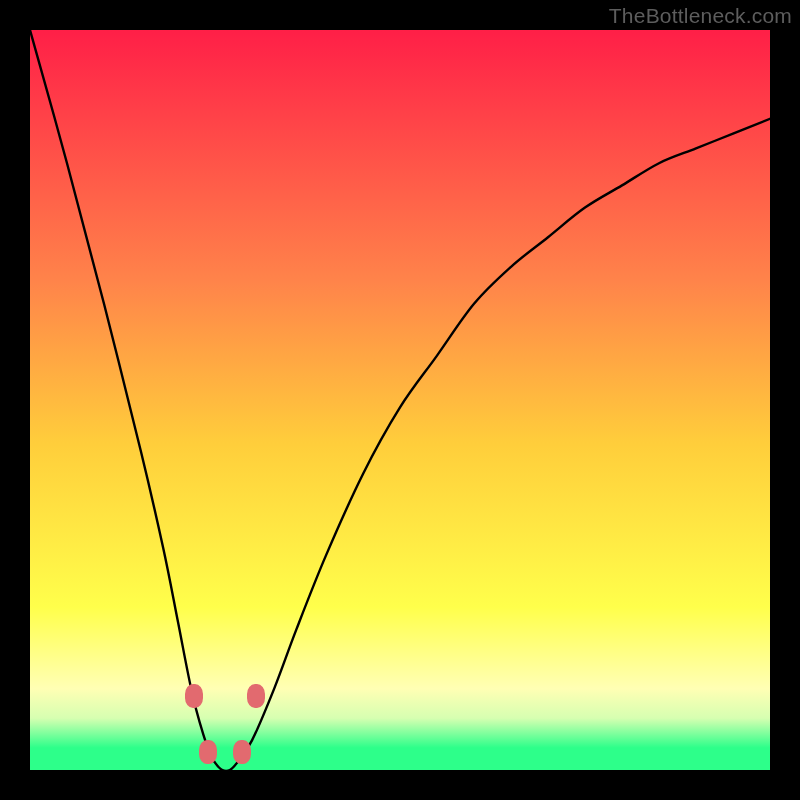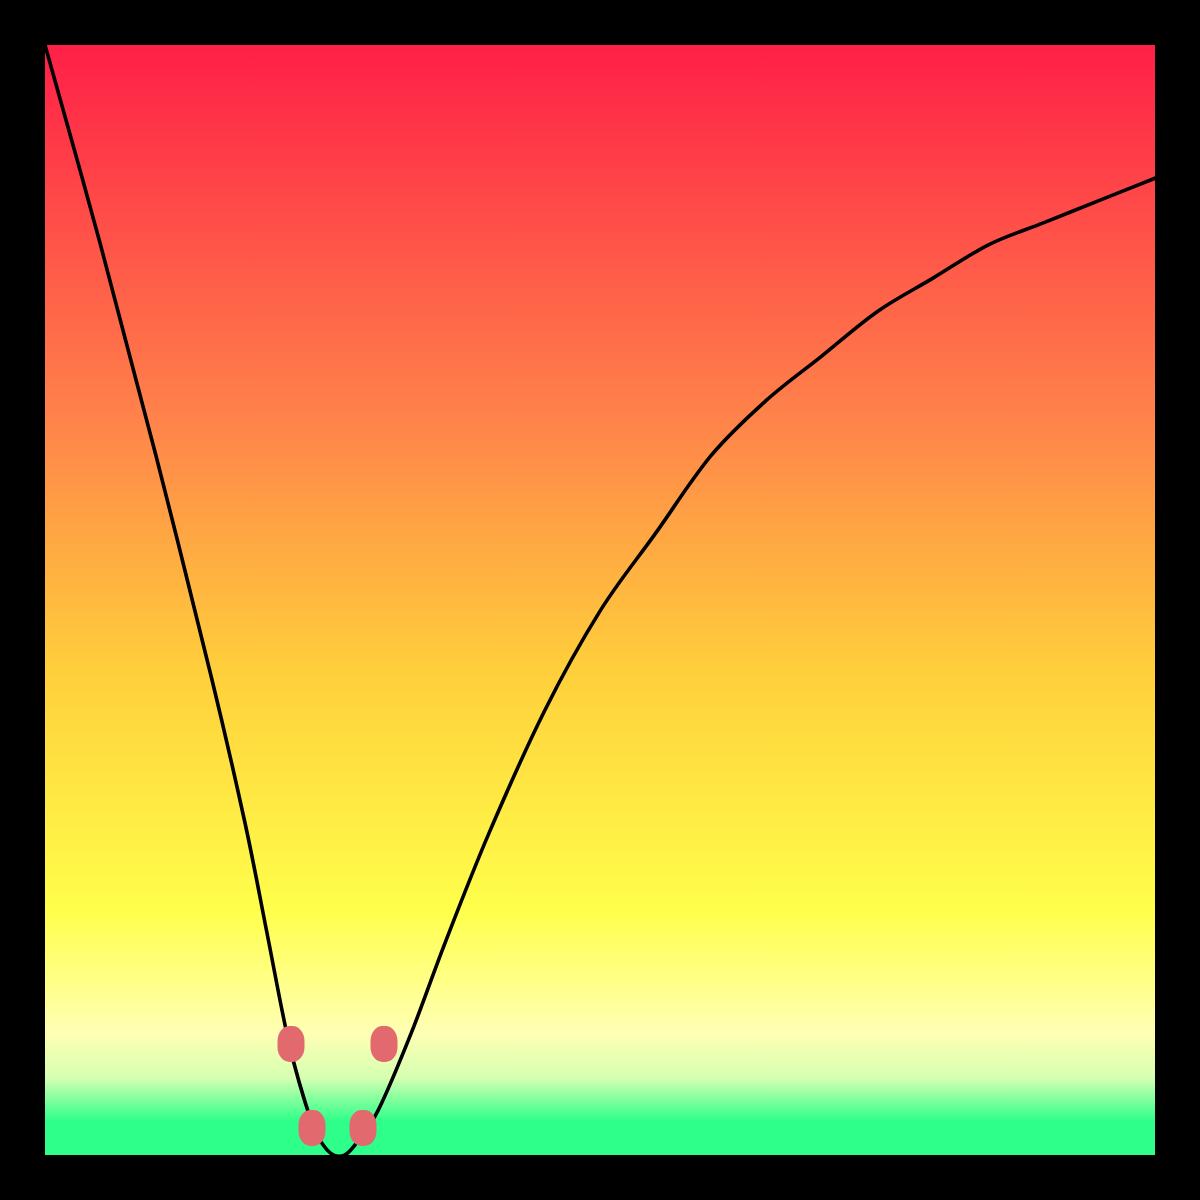--- a/index.html
+++ b/index.html
@@ -67,13 +67,14 @@
       <path id="curve-path" d="M0.0,0.0 C6.2,22.2 24.7,87.6 37.0,133.2 C49.3,178.8 61.7,225.7 74.0,273.8 C86.3,321.9 101.1,381.1 111.0,421.8 C120.9,462.5 127.0,489.6 133.2,518.0 C139.4,546.4 143.1,567.3 148.0,592.0 C152.9,616.7 157.9,645.0 162.8,666.0 C167.7,687.0 173.9,706.7 177.6,717.8 C181.3,728.9 182.5,728.9 185.0,732.6 C187.5,736.3 189.9,738.8 192.4,740.0 C194.9,741.2 197.3,741.2 199.8,740.0 C202.3,738.8 203.5,737.5 207.2,732.6 C210.9,727.7 215.8,722.7 222.0,710.4 C228.2,698.1 236.8,677.1 244.2,658.6 C251.6,640.1 257.8,621.6 266.4,599.4 C275.0,577.2 284.9,551.3 296.0,525.4 C307.1,499.5 320.7,468.7 333.0,444.0 C345.3,419.3 357.7,397.1 370.0,377.4 C382.3,357.7 394.7,342.9 407.0,325.6 C419.3,308.3 431.7,288.6 444.0,273.8 C456.3,259.0 468.7,247.9 481.0,236.8 C493.3,225.7 505.7,217.1 518.0,207.2 C530.3,197.3 542.7,186.2 555.0,177.6 C567.3,169.0 579.7,162.8 592.0,155.4 C604.3,148.0 616.7,139.4 629.0,133.2 C641.3,127.0 653.7,123.3 666.0,118.4 C678.3,113.5 690.7,108.5 703.0,103.6 C715.3,98.7 733.8,91.3 740.0,88.8" fill="none" stroke="#000000" stroke-width="2.4" stroke-linecap="round" stroke-linejoin="round"></path>
     </svg>
     <div id="markers-layer">
         <div class="marker" style="left: 164.28px; top: 666px; background: rgb(226, 106, 111);"></div>
         <div class="marker" style="left: 225.7px; top: 666px; background: rgb(226, 106, 111);"></div>
         <div class="marker" style="left: 177.6px; top: 721.5px; background: rgb(226, 106, 111);"></div>
         <div class="marker" style="left: 212.38px; top: 721.5px; background: rgb(226, 106, 111);"></div>
       </div>
   </div>
 
+  <div class="watermark">TheBottleneck.com</div>
 </div>
 
 </body></html>

